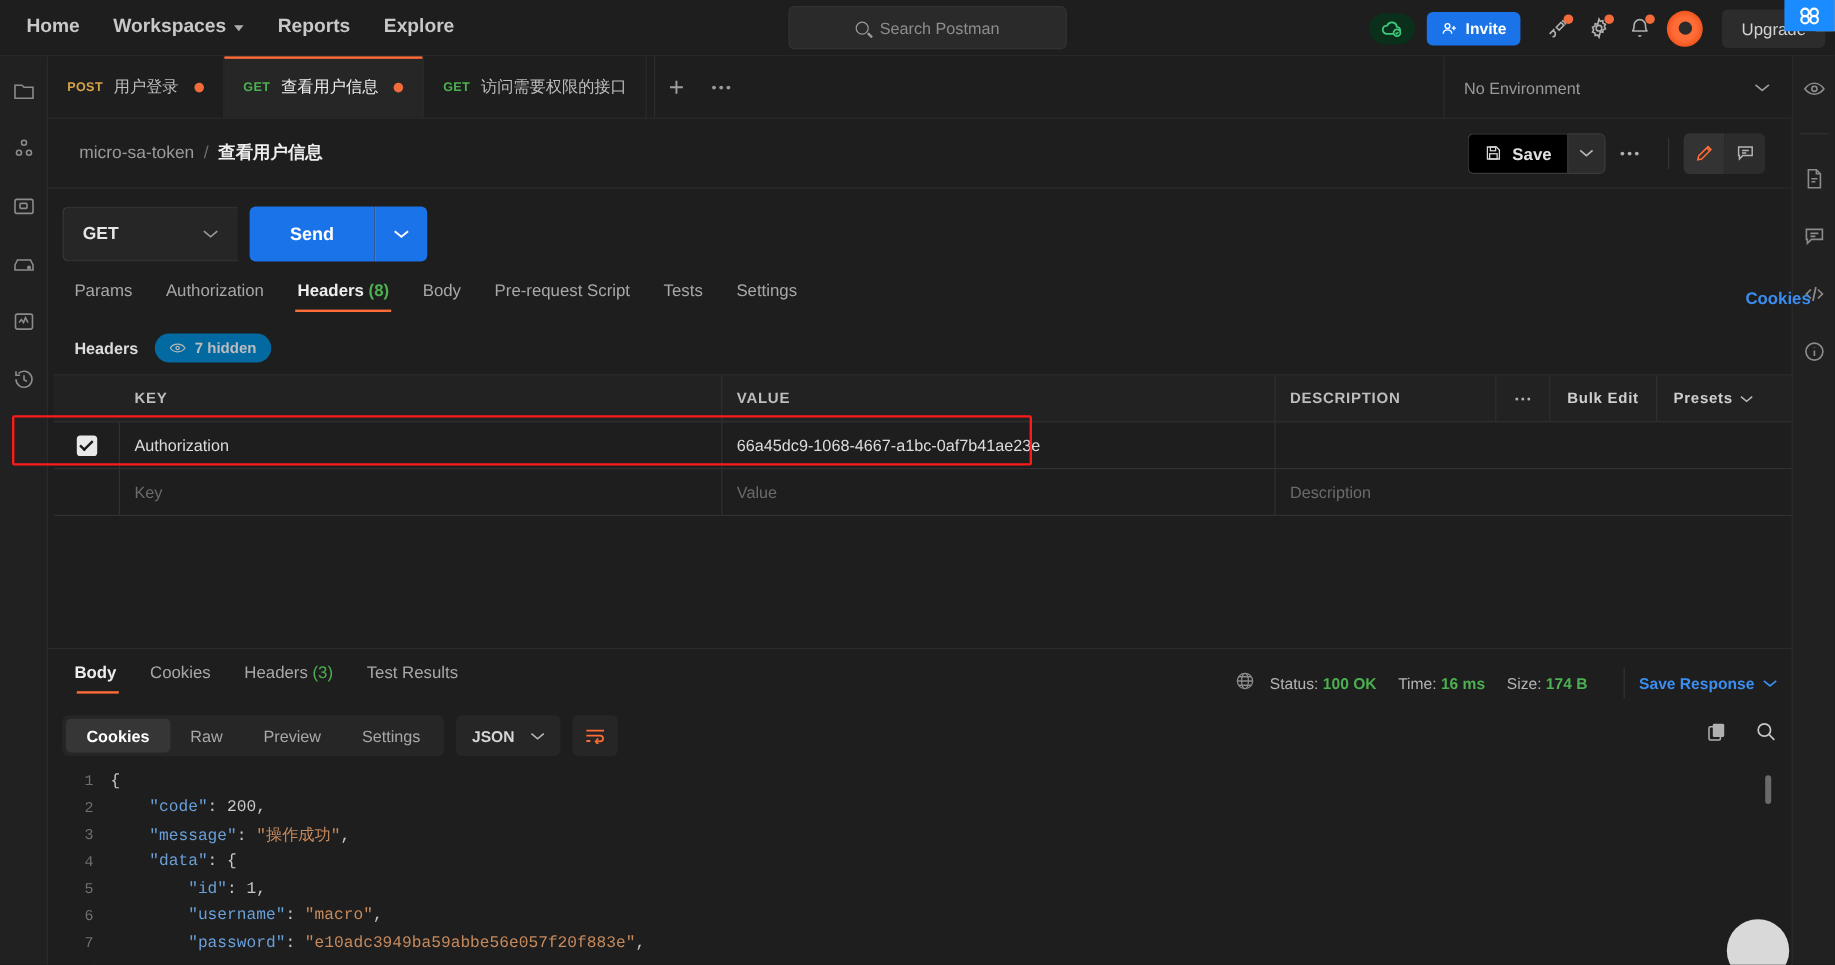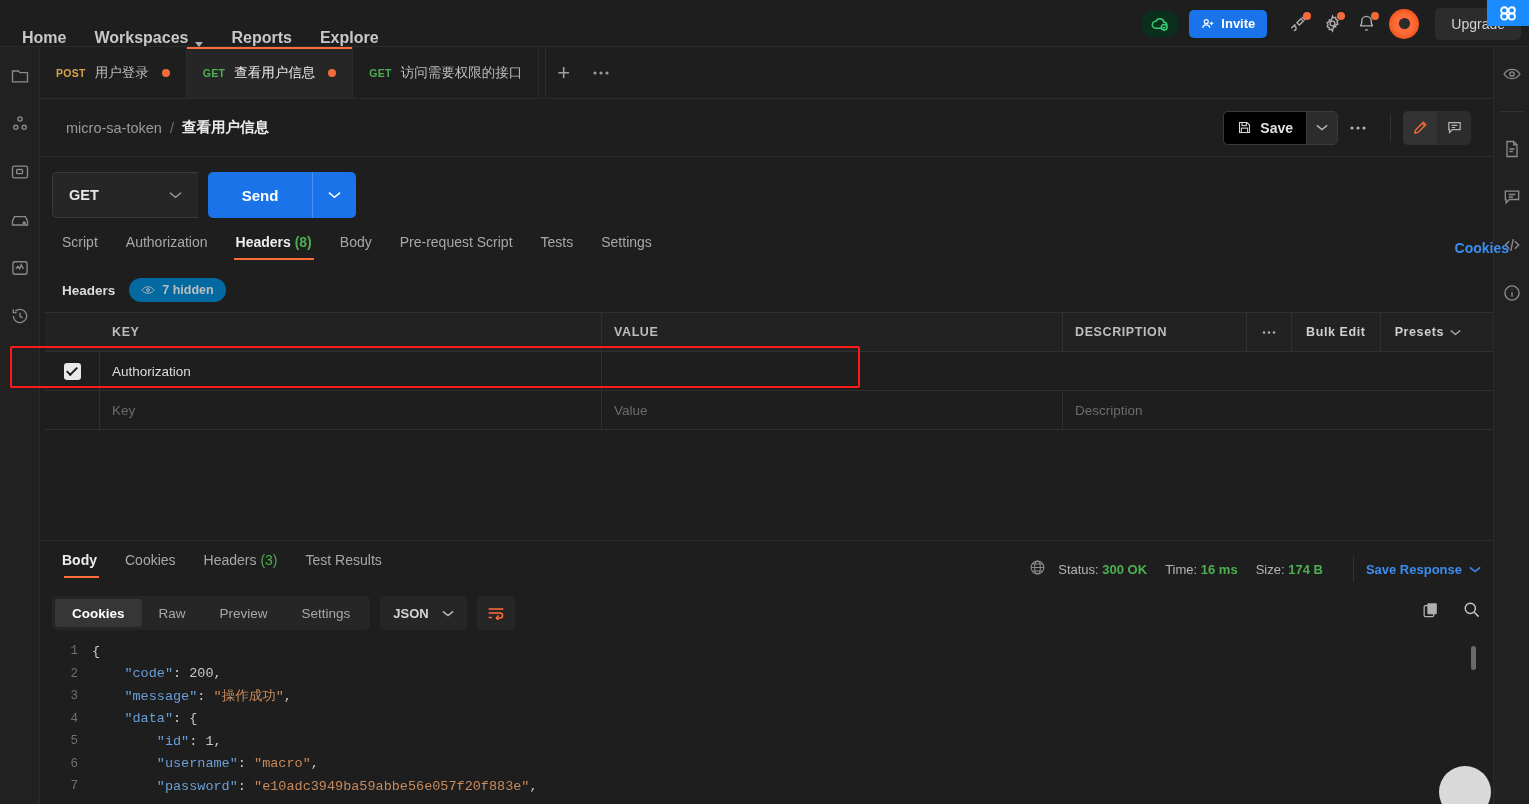--- a/index.html
+++ b/index.html
@@ -14,21 +14,21 @@
 
   
   #top-header {
     position: absolute; top: 0; left: 0; width: 1529px; height: 47px;
     background: #1e1e1e;
     display: flex; align-items: center;
     border-bottom: 1px solid #2b2b2b;
   }
   .nav-item {
     font-size: 16px; color: #c8c8c8; font-weight: bold;
-    padding: 0 14px; height: 47px; display: flex; align-items: flex-end; gap: 7px;
+    padding: 0 14px; height: 47px; display: flex; align-items: center; gap: 7px;
     cursor: pointer; white-space: nowrap;
   }
   .nav-item:first-child { margin-left: 8px; }
   .chev {
     width: 0; height: 0; border-left: 4.5px solid transparent;
     border-right: 4.5px solid transparent; border-top: 5px solid #aeaeae;
     display: inline-block;
   }
   #search-wrap {
     position: absolute; left: 657px; top: 5px; width: 232px; height: 36px;
@@ -344,20 +344,24 @@
     <span>Workspaces</span>
     <span class="chev"></span>
   </div>
   <div class="nav-item">
     <span>Reports</span>
   </div>
   <div class="nav-item">
     <span>Explore</span>
   </div>
 
+  <div id="search-wrap">
+    <span class="mag"></span>
+    <span id="search-text">Search Postman</span>
+  </div>
 
   <div id="hdr-right">
     <div id="cloud-badge">
       <svg width="20" height="20" viewBox="0 0 24 24" fill="none" stroke="#3ec97a" stroke-width="1.8">
         <path d="M6.5 17h10a3.5 3.5 0 0 0 .3-7 5 5 0 0 0-9.6-1.2A3.9 3.9 0 0 0 6.5 17z"></path>
         <circle cx="17" cy="16" r="3.4" fill="#0a2f1b" stroke="#3ec97a"></circle>
         <path d="M15.6 16.1l1 1 1.8-2" stroke="#3ec97a" stroke-width="1.5"></path>
       </svg>
     </div>
     <div id="invite-btn">
@@ -497,20 +501,26 @@
     <span class="tab-name">访问需要权限的接口</span>
   </div>
   <div id="tab-plus">+</div>
   <div id="tab-more">
     <svg width="18" height="6" viewBox="0 0 18 6">
         <circle cx="3" cy="3" r="1.6" fill="#9a9a9a"></circle>
         <circle cx="9" cy="3" r="1.6" fill="#9a9a9a"></circle>
         <circle cx="15" cy="3" r="1.6" fill="#9a9a9a"></circle>
       </svg>
   </div>
+  <div id="env-select">
+    <span>No Environment</span>
+    <svg width="13" height="8" viewBox="0 0 14 8" fill="none" stroke="#9a9a9a" stroke-width="1.5">
+        <path d="M1 1.5L7 6.5 13 1.5"></path>
+      </svg>
+  </div>
 </div>
 
 <div id="crumbbar">
   <span id="crumb-root">micro-sa-token</span>
   <span class="crumb-sep">/</span>
   <span id="crumb-leaf">查看用户信息</span>
 
   <div id="crumb-right">
     <div id="save-btn">
       <svg width="15" height="15" viewBox="0 0 24 24" fill="none" stroke="#d8d8d8" stroke-width="1.7">
@@ -559,21 +569,21 @@
     <span>Send</span>
   </div>
   <div id="send-caret">
     <svg width="13" height="8" viewBox="0 0 14 8" fill="none" stroke="#ffffff" stroke-width="1.7">
         <path d="M1 1.5L7 6.5 13 1.5"></path>
       </svg>
   </div>
 </div>
 
 <div id="req-tabs">
-  <div class="rtab"><span>Script</span></div>
+  <div class="rtab"><span>Params</span></div>
   <div class="rtab"><span>Authorization</span></div>
   <div class="rtab active">
     <span>Headers</span>
     <span class="cnt">(8)</span>
   </div>
   <div class="rtab"><span>Body</span></div>
   <div class="rtab"><span>Pre-request Script</span></div>
   <div class="rtab"><span>Tests</span></div>
   <div class="rtab"><span>Settings</span></div>
 </div>
@@ -618,20 +628,23 @@
     </div>
   </div>
 
   <div class="hrow" id="auth-row">
     <div class="hcell c-check">
       <span class="chk"></span>
     </div>
     <div class="hcell c-key">
       <span class="key-text">Authorization</span>
     </div>
+    <div class="hcell c-val">
+      <span class="val-text">66a45dc9-1068-4667-a1bc-0af7b41ae23e</span>
+    </div>
     <div class="hcell c-desc">
       <span class="val-text"></span>
     </div>
   </div>
 
   <div class="hrow">
     <div class="hcell c-check"></div>
     <div class="hcell c-key">
       <span class="ph">Key</span>
     </div>
@@ -660,21 +673,21 @@
 <div id="resp-meta">
   <span id="globe-icon">
     <svg width="17" height="17" viewBox="0 0 24 24" fill="none" stroke="#b0b0b0" stroke-width="1.5">
       <circle cx="12" cy="12" r="9"></circle>
         <ellipse cx="12" cy="12" rx="4" ry="9"></ellipse>
         <path d="M3 12h18M4.5 7h15M4.5 17h15"></path>
     </svg>
   </span>
   <span class="meta-item">
     <span>Status:</span>
-    <span class="meta-val">300 OK</span>
+    <span class="meta-val">100 OK</span>
   </span>
   <span class="meta-item">
     <span>Time:</span>
     <span class="meta-val">16 ms</span>
   </span>
   <span class="meta-item">
     <span>Size:</span>
     <span class="meta-val">174 B</span>
   </span>
   <span class="vsep"></span>

